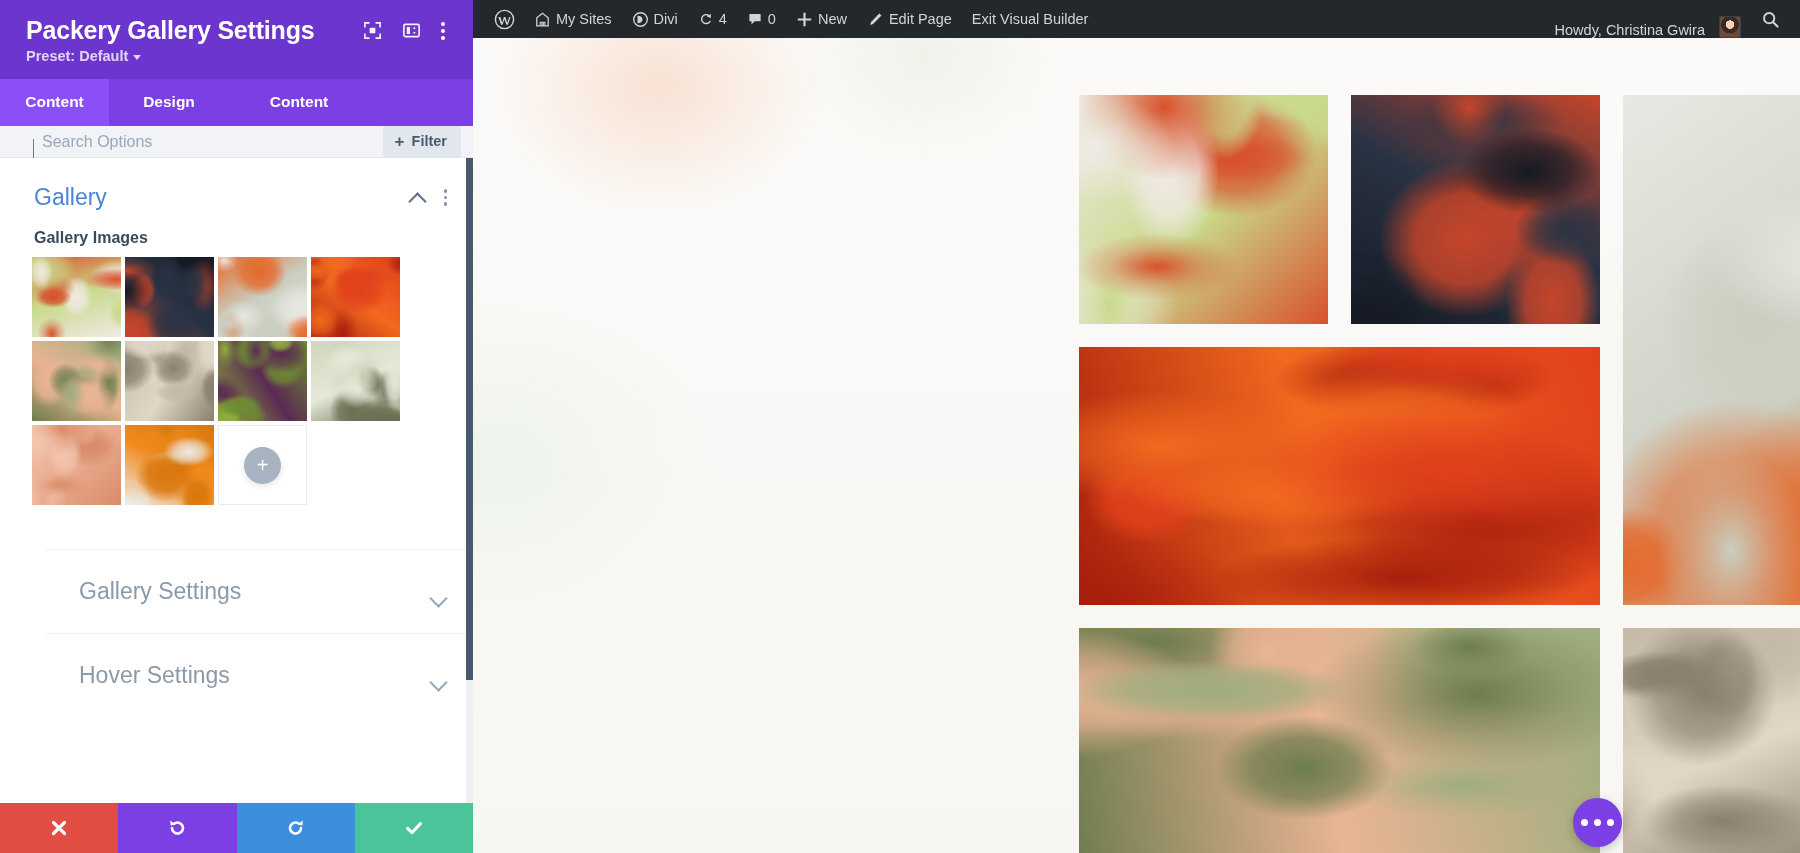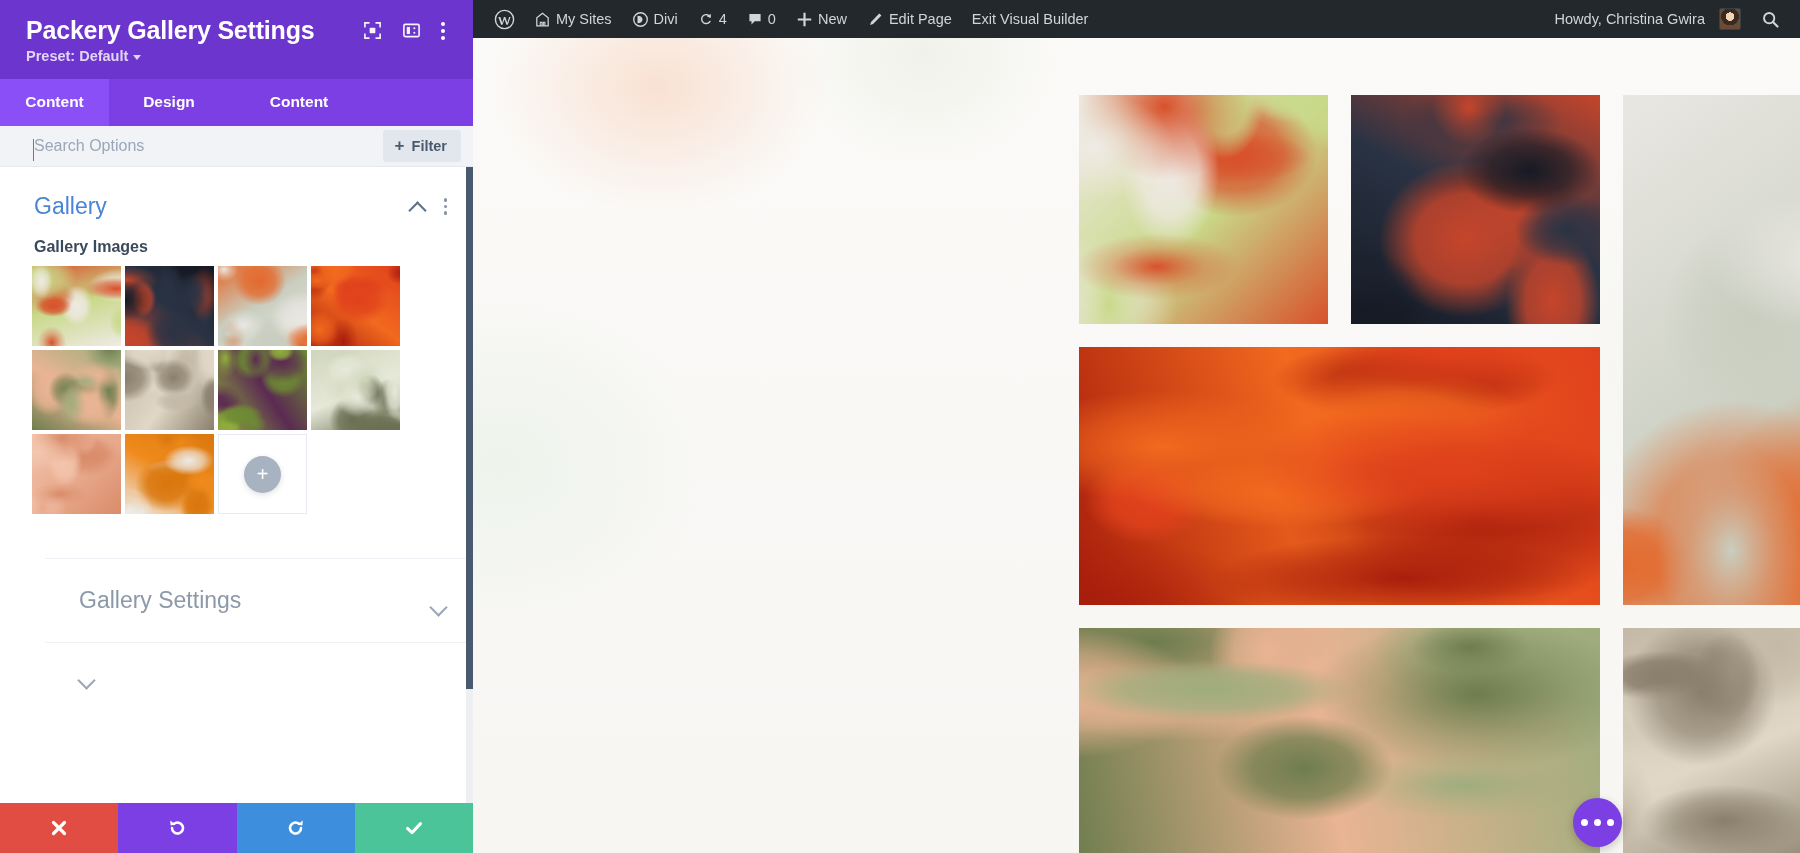--- a/index.html
+++ b/index.html
@@ -39,22 +39,22 @@
   .tabs { display: flex; background: #7B3FE4; }
   .tab {
     flex: 0 0 auto; padding: 14px 0 15px 0; text-align: center;
     color: #fff; font-size: 15.5px; font-weight: bold; cursor: pointer;
   }
   .tab.t0 { width: 109px; background: #8B4FF7; }
   .tab.t1 { width: 120px; }
   .tab.t2 { width: 140px; }
 
   .searchbar {
-    display: flex; align-items: center; height: 41px;
-    background: #F1F3F7; border-bottom: 1px solid #E4E8EF; padding: 0 12px 0 0;
+    display: flex; align-items: center; height: 32px;
+    background: #F1F3F7; border-bottom: 1px solid #E4E8EF; padding: 0 12px 0 8px;
     position: relative;
   }
   .searchbar input {
     flex: 1; border: 0; outline: none; background: transparent;
     font-size: 16px; color: #5A6B80; padding-left: 34px;
     font-family: "Liberation Sans", sans-serif;
   }
   .searchbar input::placeholder { color: #9AA7B8; }
   .caret-bar {
     position: absolute; left: 33px; top: 13px; width: 1px; height: 22px;
@@ -260,20 +260,21 @@
             <div class="thumb add">
               <div class="add-circle">+</div>
             </div>
           </div>
 
         <div class="acc-row acc-sep-top">
           <div class="acc-title">Gallery Settings</div>
           <span class="chev"></span>
         </div>
         <div class="acc-row">
+          <div class="acc-title">Hover Settings</div>
           <span class="chev"></span>
         </div>
       </div>
 
       <div class="panel-scrollbar">
         <div class="thumbv"></div>
       </div>
     </div>
 
     <div class="actionbar">
@@ -348,21 +349,21 @@
         <svg width="17" height="17" viewBox="0 0 20 20">
           <path d="M14.4 2.8 17 5.4 7.2 15.2 3.6 16.4l1.2-3.6L14.4 2.8z" fill="#D2D4D7"></path>
         </svg>
         <span>Edit Page</span>
       </div>
       <div class="wpitem">
         <span>Exit Visual Builder</span>
       </div>
 
       <div class="wpright">
-        <div class="wpitem" style="padding-right:4px;">
+        <div class="wpitem" style="padding-right:4px;align-items:flex-end;">
           <span>Howdy, Christina Gwira</span>
           <span class="avatar"></span>
         </div>
         <span class="wp-search">
           <svg width="19" height="19" viewBox="0 0 20 20" fill="none">
             <circle cx="8.6" cy="8.6" r="5.4" stroke="#D2D4D7" stroke-width="2"></circle>
             <path d="M12.8 12.8 L17.4 17.4" stroke="#D2D4D7" stroke-width="2.3" stroke-linecap="round"></path>
           </svg>
         </span>
       </div>

